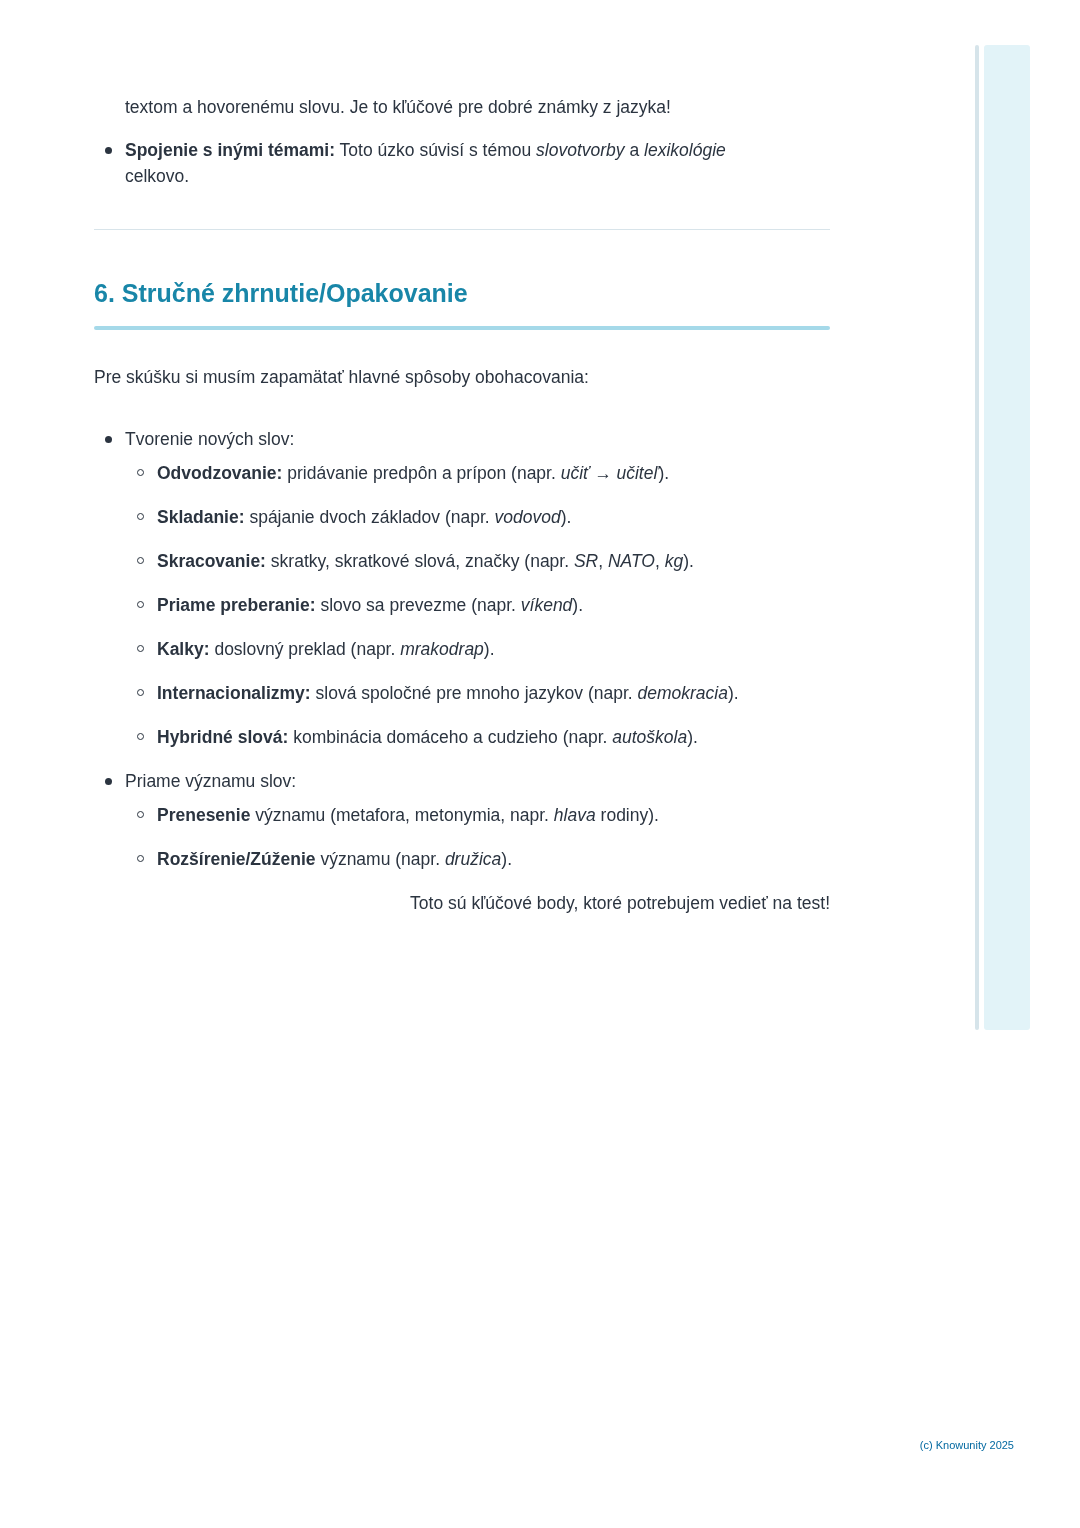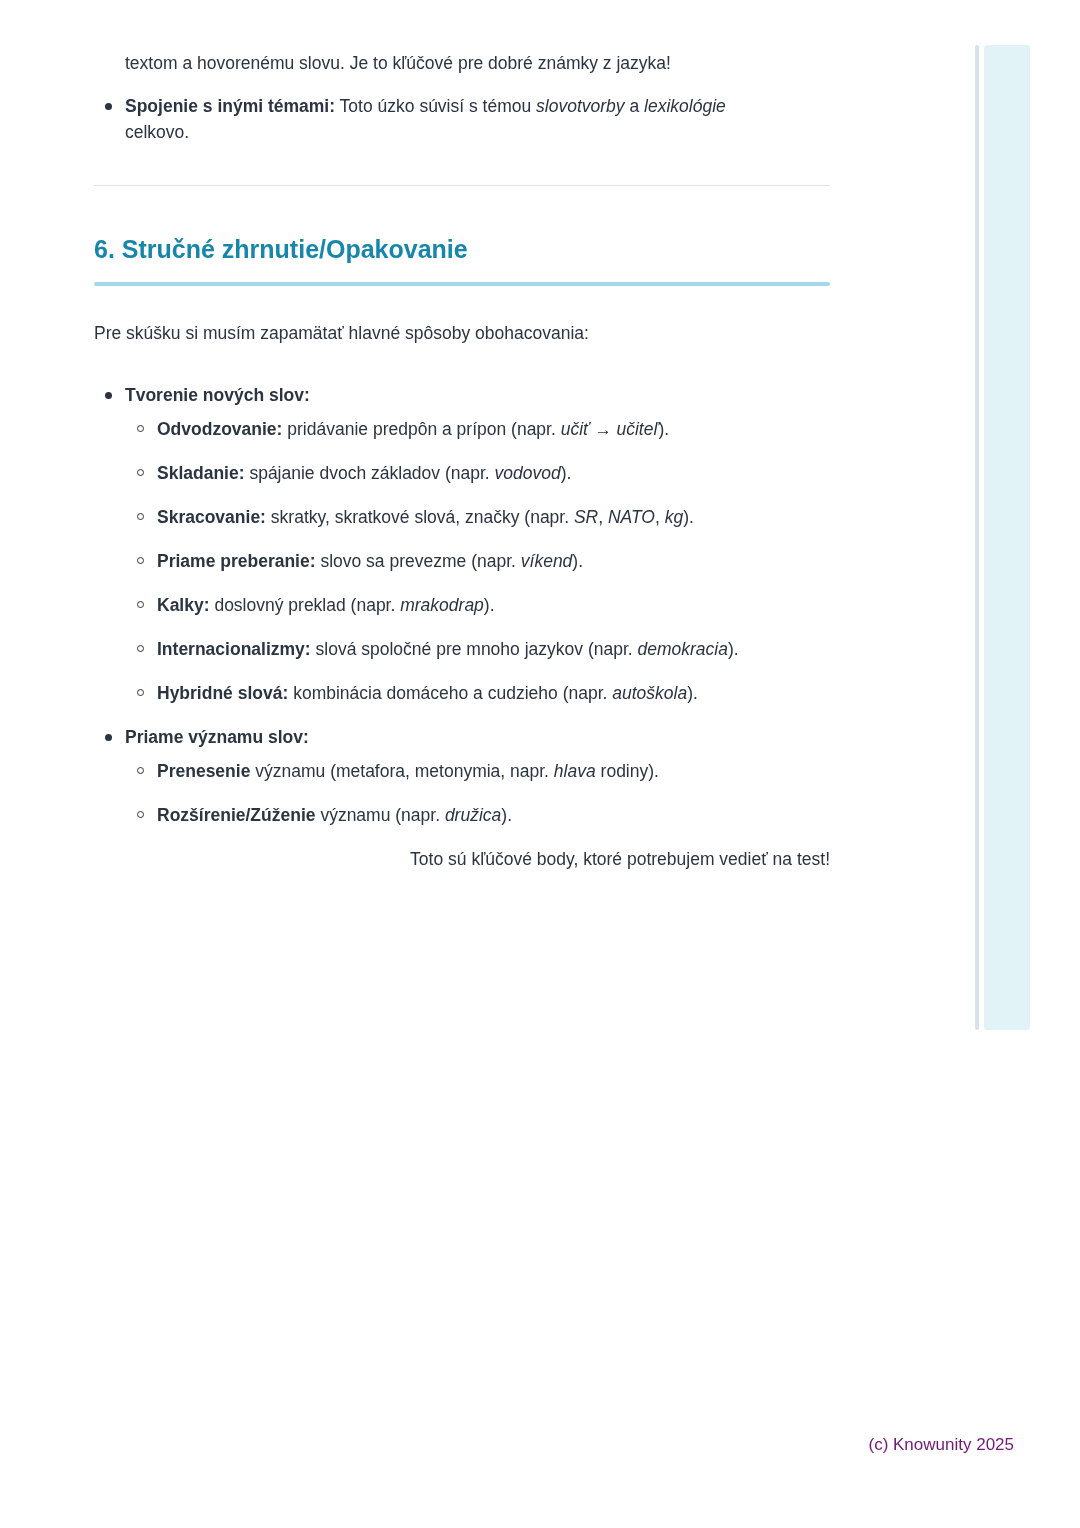--- a/index.html
+++ b/index.html
@@ -11,23 +11,23 @@
     overflow:hidden;
     font-family:"Liberation Sans", sans-serif;
     color:#2b3440;
   }
   .content {
     position:absolute; left:94px; top:50px; width:736px;
     font-size:17.5px; line-height:26px;
   }
   .b { font-weight:700;text-align:right; }
   .i { font-style:italic; }
-  .tb { font-weight:700; }
+  .tb { font-weight:400; }
 
-  .cont-line { padding-left:31px; margin-bottom:17px; }
+  .cont-line { padding-left:31px; margin-bottom:17px;margin-top:44px; }
 
   .li1 { display:flex; margin-bottom:8px; }
   .m1 { flex:0 0 7px; height:7px; background:#2b3440; border-radius:50%; margin:10px 0 0 11px; }
   .li1 .t { margin-left:13px; }
 
   .li2 { display:flex; margin-bottom:18px; }
   .m2 { flex:0 0 7px; height:7px; border:1.5px solid #2b3440; border-radius:50%; margin:9px 0 0 43px; }
   .li2 .t { margin-left:13px; }
 
   .w-top { max-width:620px; }
@@ -57,21 +57,21 @@
     border-radius:3px;
   }
   .rail-line {
     position:absolute; top:45px; right:101px;
     width:4px; height:985px;
     background:#d6e4ea; border-radius:2px;
   }
 
   .footer {
     position:absolute; top:1436px; right:66px;
-    font-size:17px; line-height:18px; color:#701a75;
+    font-size:11px; line-height:18px; color:#0369a1;
   }
 </style>
 </head>
 <body>
 
 <div class="page">
 
   <div class="rail-line"></div>
   <div class="rail"></div>
 

